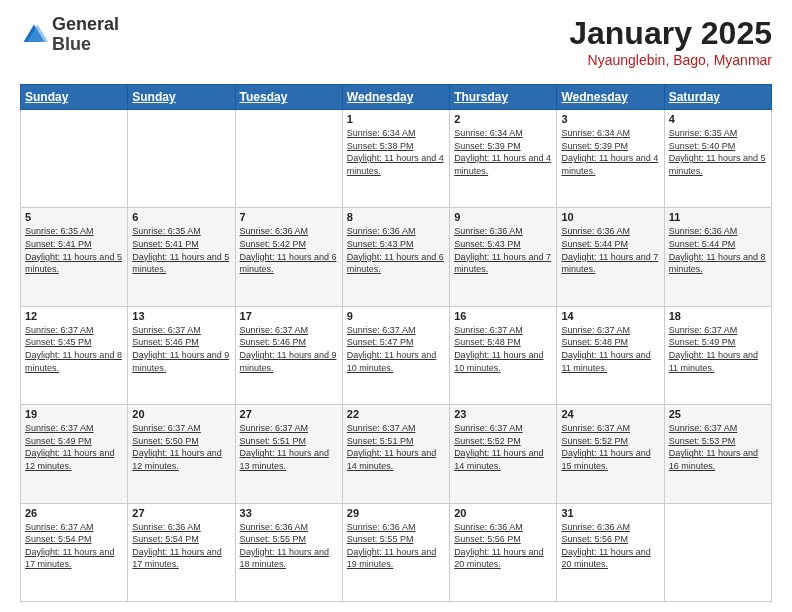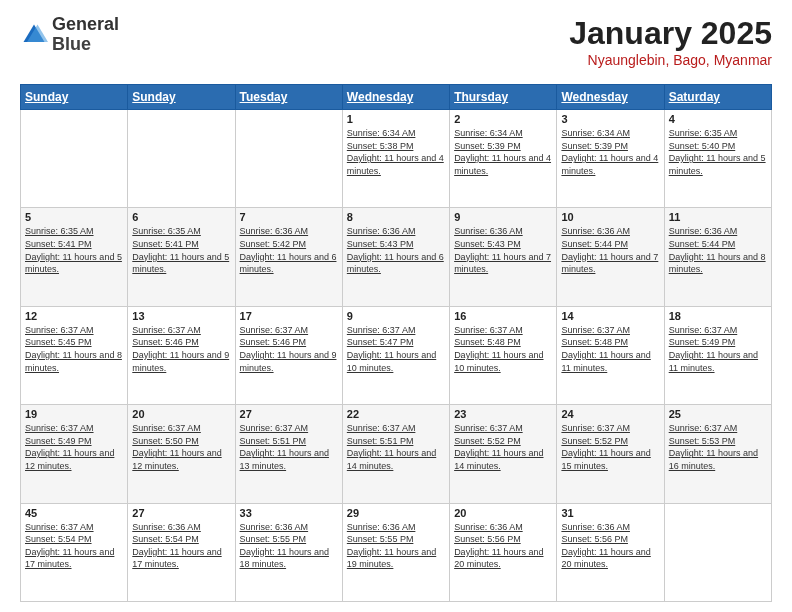--- a/index.html
+++ b/index.html
@@ -290,21 +290,21 @@
           </td>
           <td>
             <span class="day-num">25</span>
             <div class="day-info" style="white-space: pre-line;">Sunrise: 6:37 AM
 Sunset: 5:53 PM
 Daylight: 11 hours and 16 minutes.</div>
           </td>
         </tr>
         <tr>
           <td>
-            <span class="day-num">45</span>
+            <span class="day-num">26</span>
             <div class="day-info" style="white-space: pre-line;">Sunrise: 6:37 AM
 Sunset: 5:54 PM
 Daylight: 11 hours and 17 minutes.</div>
           </td>
           <td>
             <span class="day-num">27</span>
             <div class="day-info" style="white-space: pre-line;">Sunrise: 6:36 AM
 Sunset: 5:54 PM
 Daylight: 11 hours and 17 minutes.</div>
           </td>

